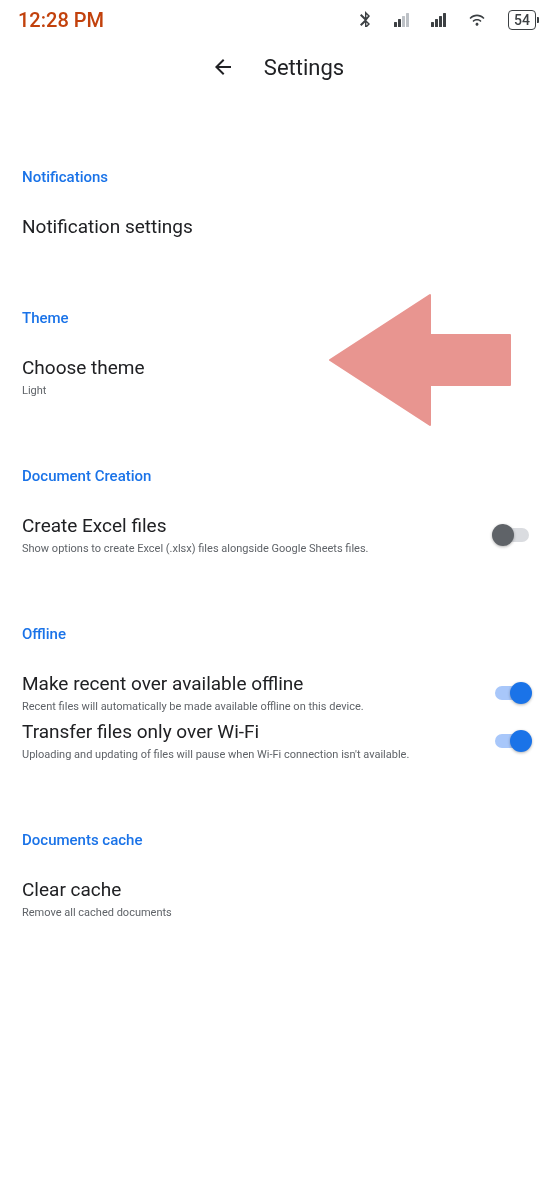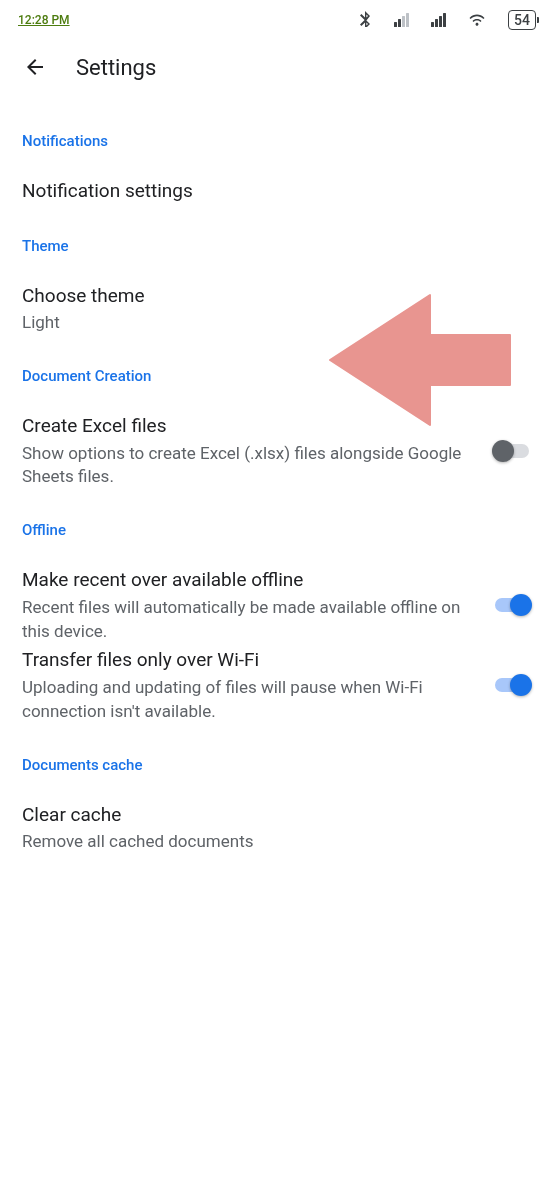--- a/index.html
+++ b/index.html
@@ -16,24 +16,23 @@
       overflow: hidden;
     }
     .status-bar {
       display: flex;
       justify-content: space-between;
       align-items: center;
       padding: 8px 18px;
       height: 40px;
     }
     .status-time {
-      font-size: 12px;
+      font-size: 20px;
       font-weight: 500;
-      color: #4d7c0f;
-      text-decoration: underline;
+      color: #c2410c;
     }
     .status-icons {
       display: flex;
       align-items: center;
       gap: 22px;
     }
     .status-icons span {
       color: #3c4043;
       font-size: 14px;
     }
@@ -54,41 +53,42 @@
       width: 2px;
       height: 6px;
       background: #3c4043;
       border-radius: 0 1px 1px 0;
     }
     .header {
       display: flex;
       align-items: center;
       padding: 14px 22px 20px;
       gap: 28px;
+      justify-content: center;
     }
     .back-arrow {
       width: 26px;
       height: 26px;
       display: flex;
       align-items: center;
       justify-content: center;
     }
     .header-title {
       font-size: 22px;
       color: #202124;
       font-weight: 400;
     }
     .section {
       padding: 0 22px;
     }
     .section-header {
       color: #1a73e8;
       font-size: 15px;
       font-weight: 500;
-      margin-top: 32px;
+      margin-top: 68px;
       margin-bottom: 28px;
     }
     .section-header.first {
     }
     .setting-item {
       display: flex;
       justify-content: center;
       align-items: center;
       margin-bottom: 4px;
     }
@@ -96,21 +96,21 @@
       flex: 1;
       padding-right: 20px;
     }
     .setting-title {
       font-size: 19px;
       color: #202124;
       font-weight: 400;
       line-height: 1.4;
     }
     .setting-subtitle {
-      font-size: 17px;
+      font-size: 11px;
       color: #5f6368;
       font-weight: 400;
       line-height: 1.4;
       margin-top: 2px;
     }
     .toggle {
       width: 40px;
       height: 24px;
       position: relative;
       flex-shrink: 0;

